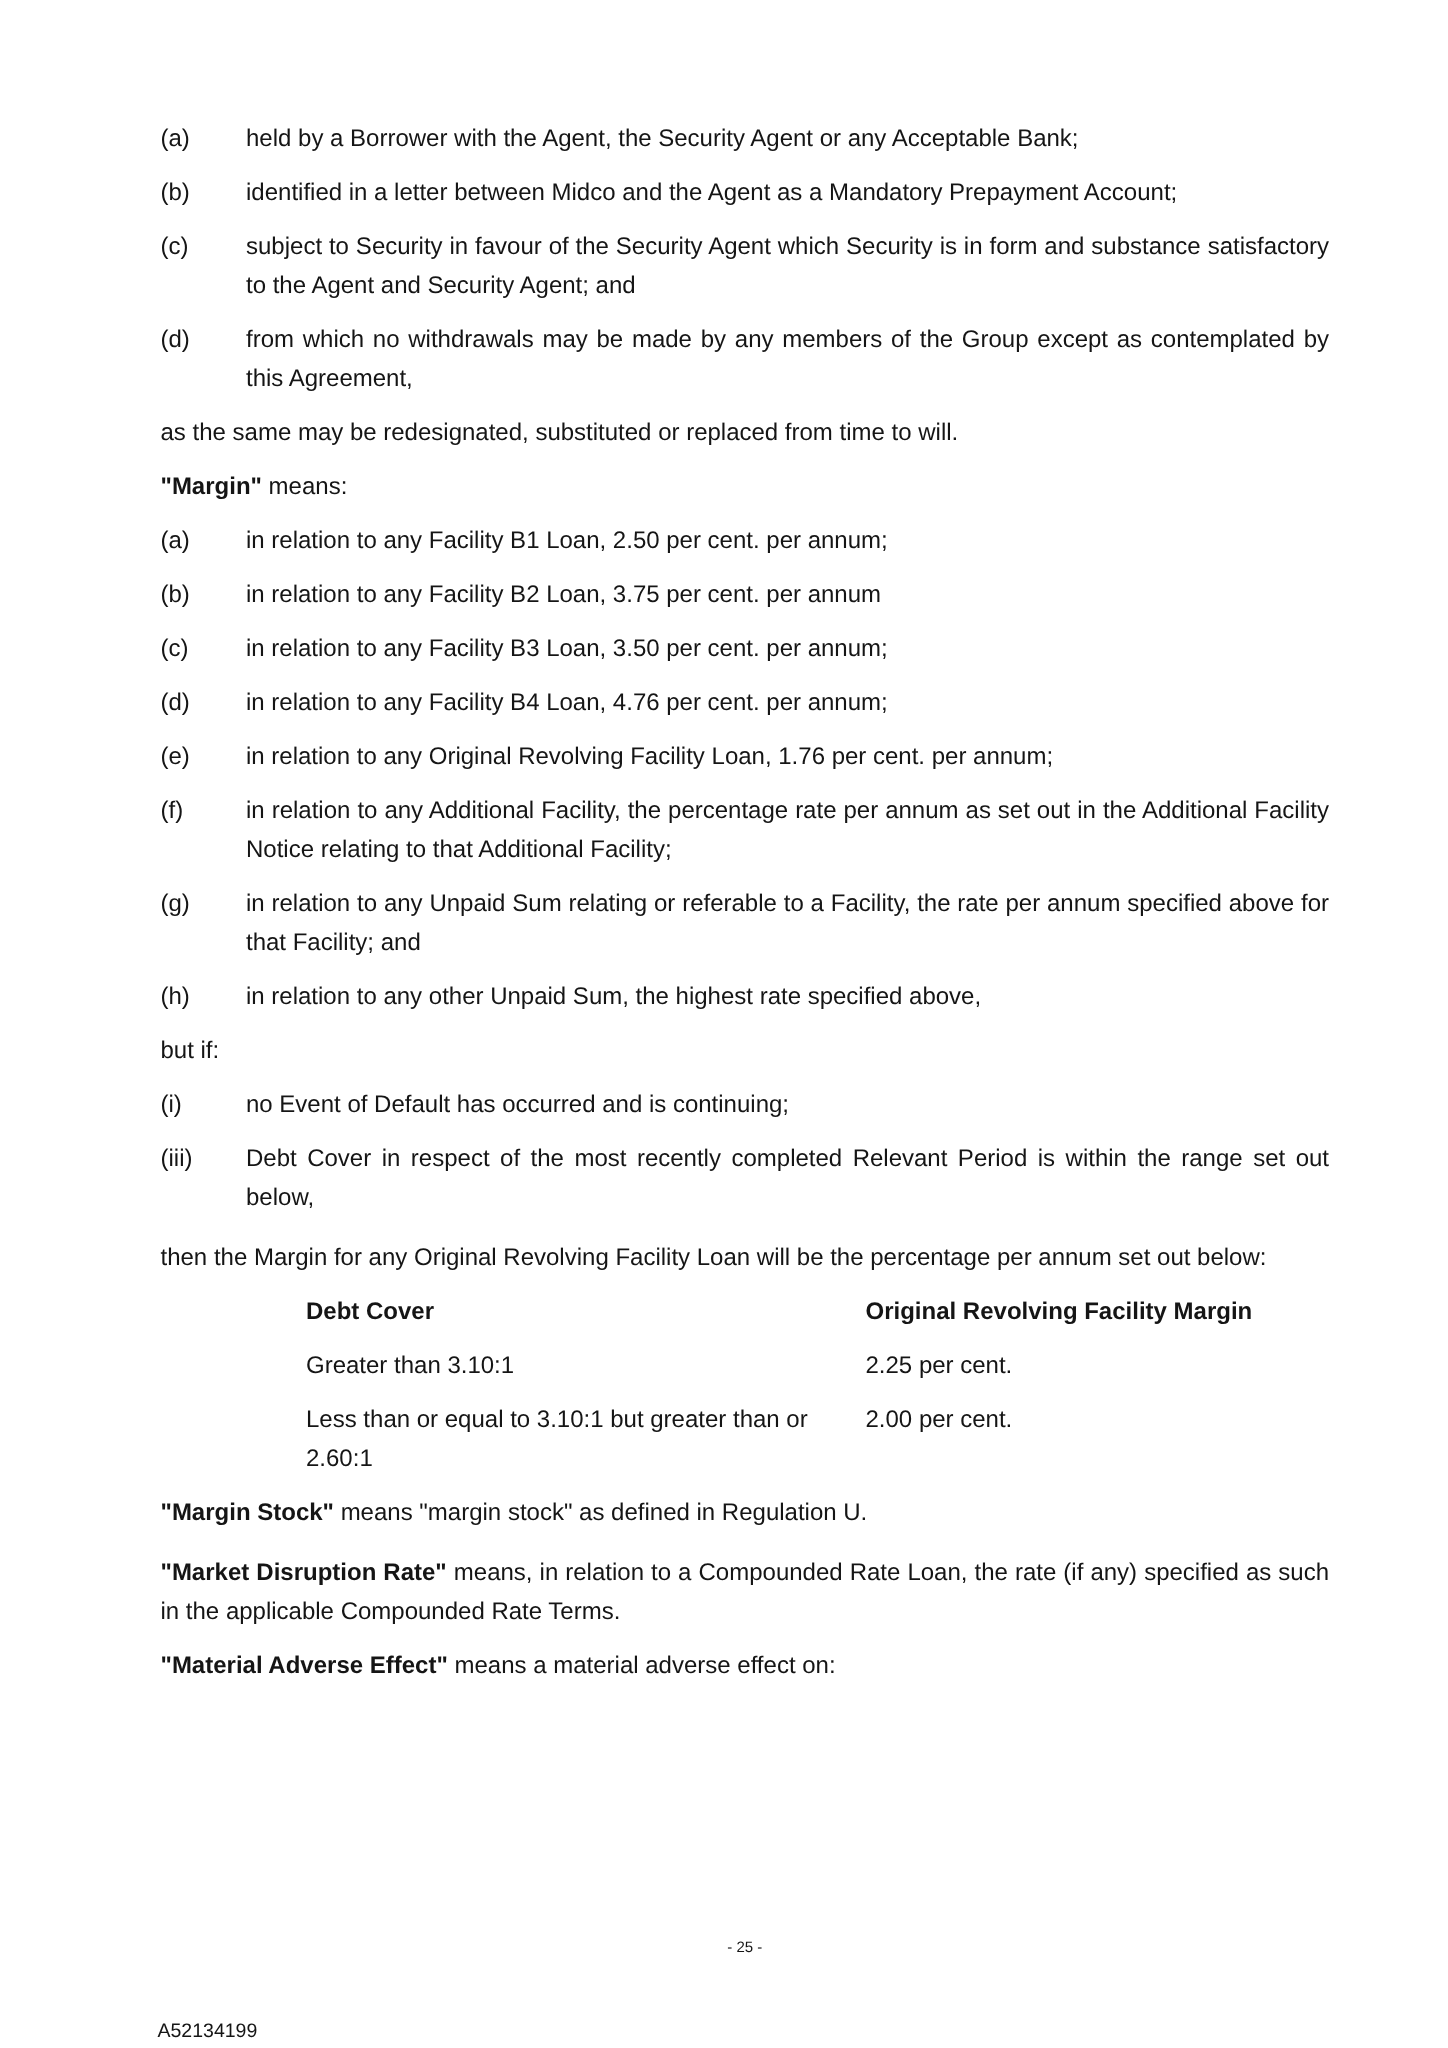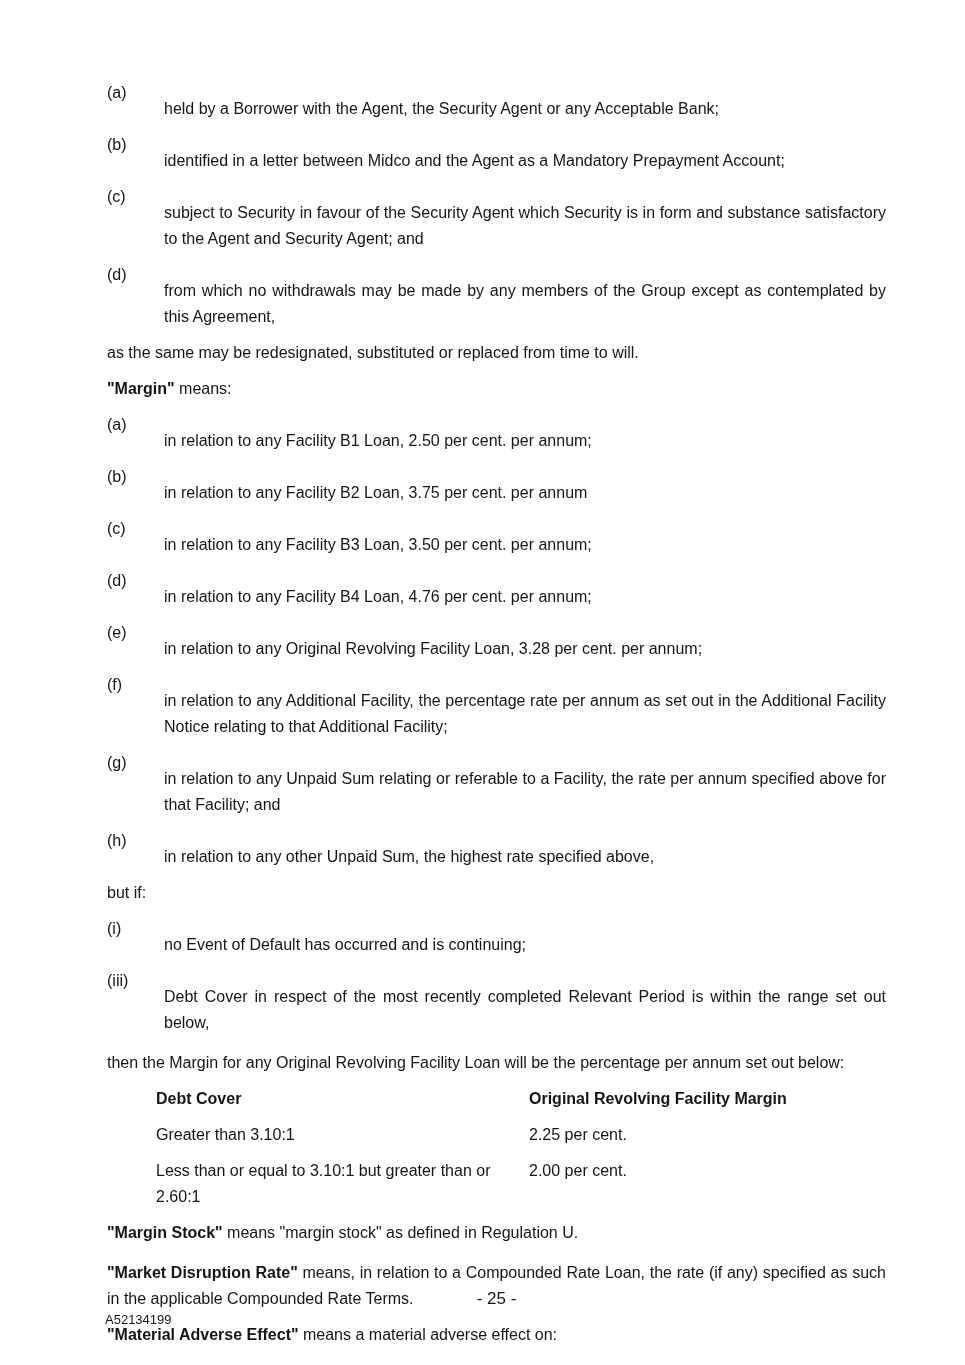--- a/index.html
+++ b/index.html
@@ -15,43 +15,43 @@
     overflow: hidden;
   }
   .content {
     position: absolute;
     top: 80px;
     left: 107px;
     width: 779px;
   }
   .li { display: flex; margin-bottom: 10px; }
   .li .lbl { flex: 0 0 57px; }
-  .li .txt { flex: 1; text-align: justify; margin-top: 16px; }
+  .li .txt { flex: 1; text-align: justify; }
   .para { margin: 0 0 10px 0; }
   .just { text-align: justify; margin-top: 14px; }
   .term { font-weight: bold; }
   .mtable { margin: 2px 0 10px 49px; }
-  .trow { display: flex; margin-bottom: 10px; }
+  .trow { display: flex; margin-bottom: 10px; margin-left: 48px; }
   .tc1 { flex: 0 0 352px; }
   .tc2 { margin-left: 21px; text-align: right; }
   .thead { font-weight: bold; }
   .doc-id {
     position: absolute;
     left: 105px;
-    top: 1311px;
+    top: 1345px;
     font-size: 13px;
     line-height: 18px;
   }
   .page-num {
     position: absolute;
     left: 107px;
     top: 1290px;
     width: 779px;
     text-align: center;
-    font-size: 17px;
+    font-size: 10px;
     line-height: 18px;
   }
 </style>
 </head>
 <body>
 
 <div class="page">
   <div class="content">
 
     <div class="li">
@@ -86,21 +86,21 @@
     <div class="li">
       <span class="lbl">(c)</span>
       <span class="txt">in relation to any Facility B3 Loan, 3.50 per cent. per annum;</span>
     </div>
     <div class="li">
       <span class="lbl">(d)</span>
       <span class="txt">in relation to any Facility B4 Loan, 4.76 per cent. per annum;</span>
     </div>
     <div class="li">
       <span class="lbl">(e)</span>
-      <span class="txt">in relation to any Original Revolving Facility Loan, 3.28 per cent. per annum;</span>
+      <span class="txt">in relation to any Original Revolving Facility Loan, 1.76 per cent. per annum;</span>
     </div>
     <div class="li">
       <span class="lbl">(f)</span>
       <span class="txt">in relation to any Additional Facility, the percentage rate per annum as set out in the Additional Facility Notice relating to that Additional Facility;</span>
     </div>
     <div class="li">
       <span class="lbl">(g)</span>
       <span class="txt">in relation to any Unpaid Sum relating or referable to a Facility, the rate per annum specified above for that Facility; and</span>
     </div>
     <div class="li">

